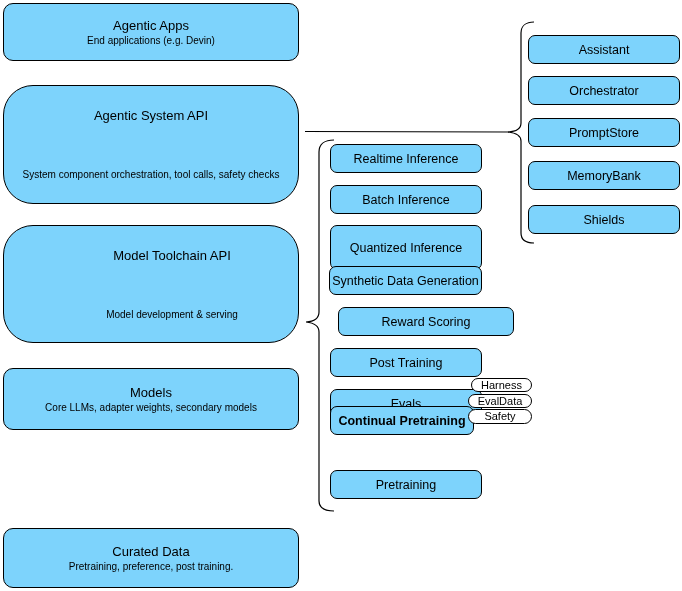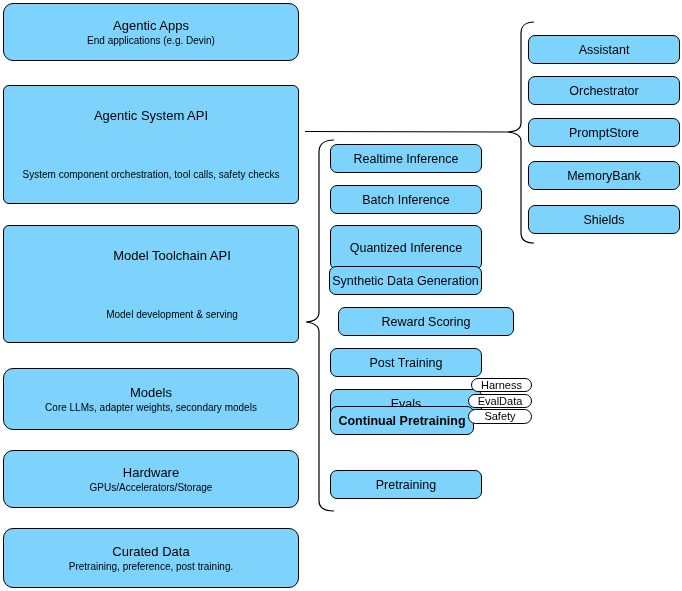--- a/index.html
+++ b/index.html
@@ -18,21 +18,21 @@
     border:1px solid #000000;
     background:#7dd3fc;
     display:flex;flex-direction:column;
     align-items:center;justify-content:center;
     text-align:center;
     z-index:2;
   }
   .node .title{font-size:13px;line-height:17px;white-space:nowrap;}
   .node .subtitle{font-size:10px;line-height:14px;white-space:nowrap;}
   .r10{border-radius:10px;}
-  .r18{border-radius:6px;gap:44px;}
+  .r18{border-radius:30px;gap:44px;}
   .chip{border-radius:7px;}
   .chip .label{font-size:12.5px;line-height:14px;white-space:nowrap;}
   .tag{
     position:absolute;
     box-sizing:border-box;
     border:1px solid #000000;
     border-radius:99px;
     background:#ffffff;
     display:flex;align-items:center;justify-content:center;
     z-index:3;
@@ -65,24 +65,20 @@
   <div class="node r18" style="left:3px;top:225px;width:296px;height:118px;padding-left:42px;">
     <div class="title">Model Toolchain API</div>
     <div class="subtitle">Model development &amp; serving</div>
   </div>
 
   <div class="node r10" style="left:3px;top:368px;width:296px;height:62px;">
     <div class="title">Models</div>
     <div class="subtitle">Core LLMs, adapter weights, secondary models</div>
   </div>
 
-  <div class="node r10" style="left:3px;top:450px;width:296px;height:58px;">
-    <div class="title">Hardware</div>
-    <div class="subtitle">GPUs/Accelerators/Storage</div>
-  </div>
 
   <div class="node r10" style="left:3px;top:528px;width:296px;height:60px;">
     <div class="title">Curated Data</div>
     <div class="subtitle">Pretraining, preference, post training.</div>
   </div>
 
   <div class="node chip" style="left:330px;top:144px;width:152px;height:29px;">
     <span class="label">Realtime Inference</span>
   </div>
   <div class="node chip" style="left:330px;top:185px;width:152px;height:29px;">

